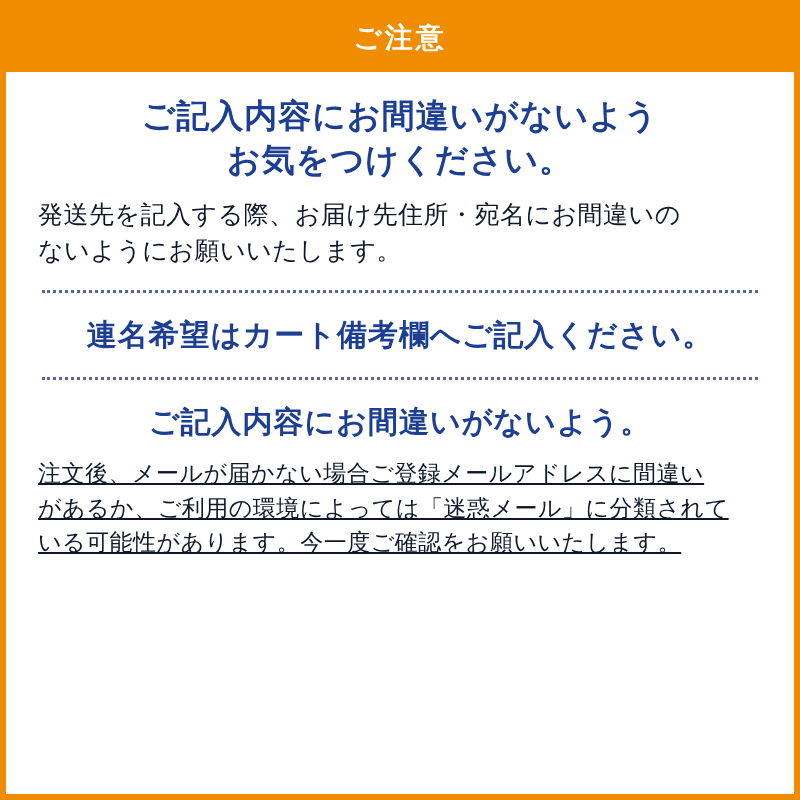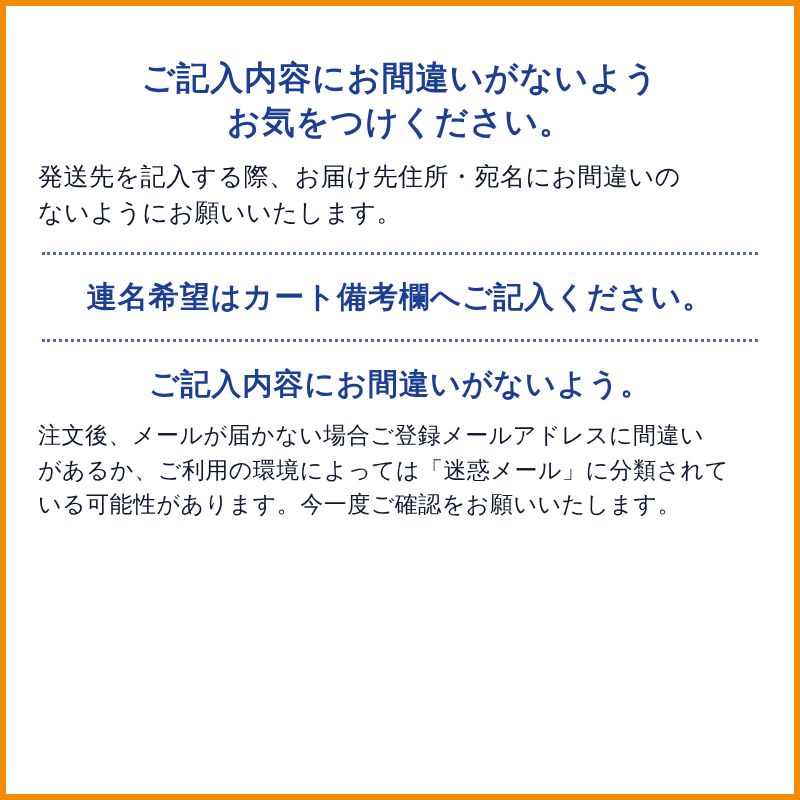--- a/index.html
+++ b/index.html
@@ -27,21 +27,20 @@
     text-align: center;
     font-size: 28px;
     font-weight: bold;
     letter-spacing: 3px;
     line-height: 1;
     padding: 18px 0 20px 0;
   }
   .content {
     padding: 0 32px;
     box-sizing: border-box;
-    margin-top: 28px;
   }
   .section {
     padding-top: 22px;
   }
   .section-heading {
     color: #1c3f94;
     font-weight: bold;
     text-align: center;
     letter-spacing: 1px;
     line-height: 1.33;
@@ -56,36 +55,40 @@
   .section-body {
     color: #0f172a;
     font-size: 25px;
     line-height: 1.45;
     letter-spacing: 0.5px;
     margin-top: 14px;
   }
   .section-body.small {
     font-size: 23px;
     line-height: 1.5;
+    text-decoration: underline;
   }
   .divider {
     height: 0;
     border-top: 3px dotted #3b4a8c;
     margin: 22px 4px 0 4px;
     opacity: 0.85;
   }
   .nowrap-block {
     white-space: pre-line;
   }
 </style>
 </head>
 <body>
 
 <div class="page">
 
+  <div class="header-band">
+    <span>ご注意</span>
+  </div>
 
   <div class="content">
 
     <div class="section">
       <div class="section-heading big nowrap-block">ご記入内容にお間違いがないよう
 お気をつけください。</div>
       <div class="section-body nowrap-block">発送先を記入する際、お届け先住所・宛名にお間違いの
 ないようにお願いいたします。</div>
     </div>
 

